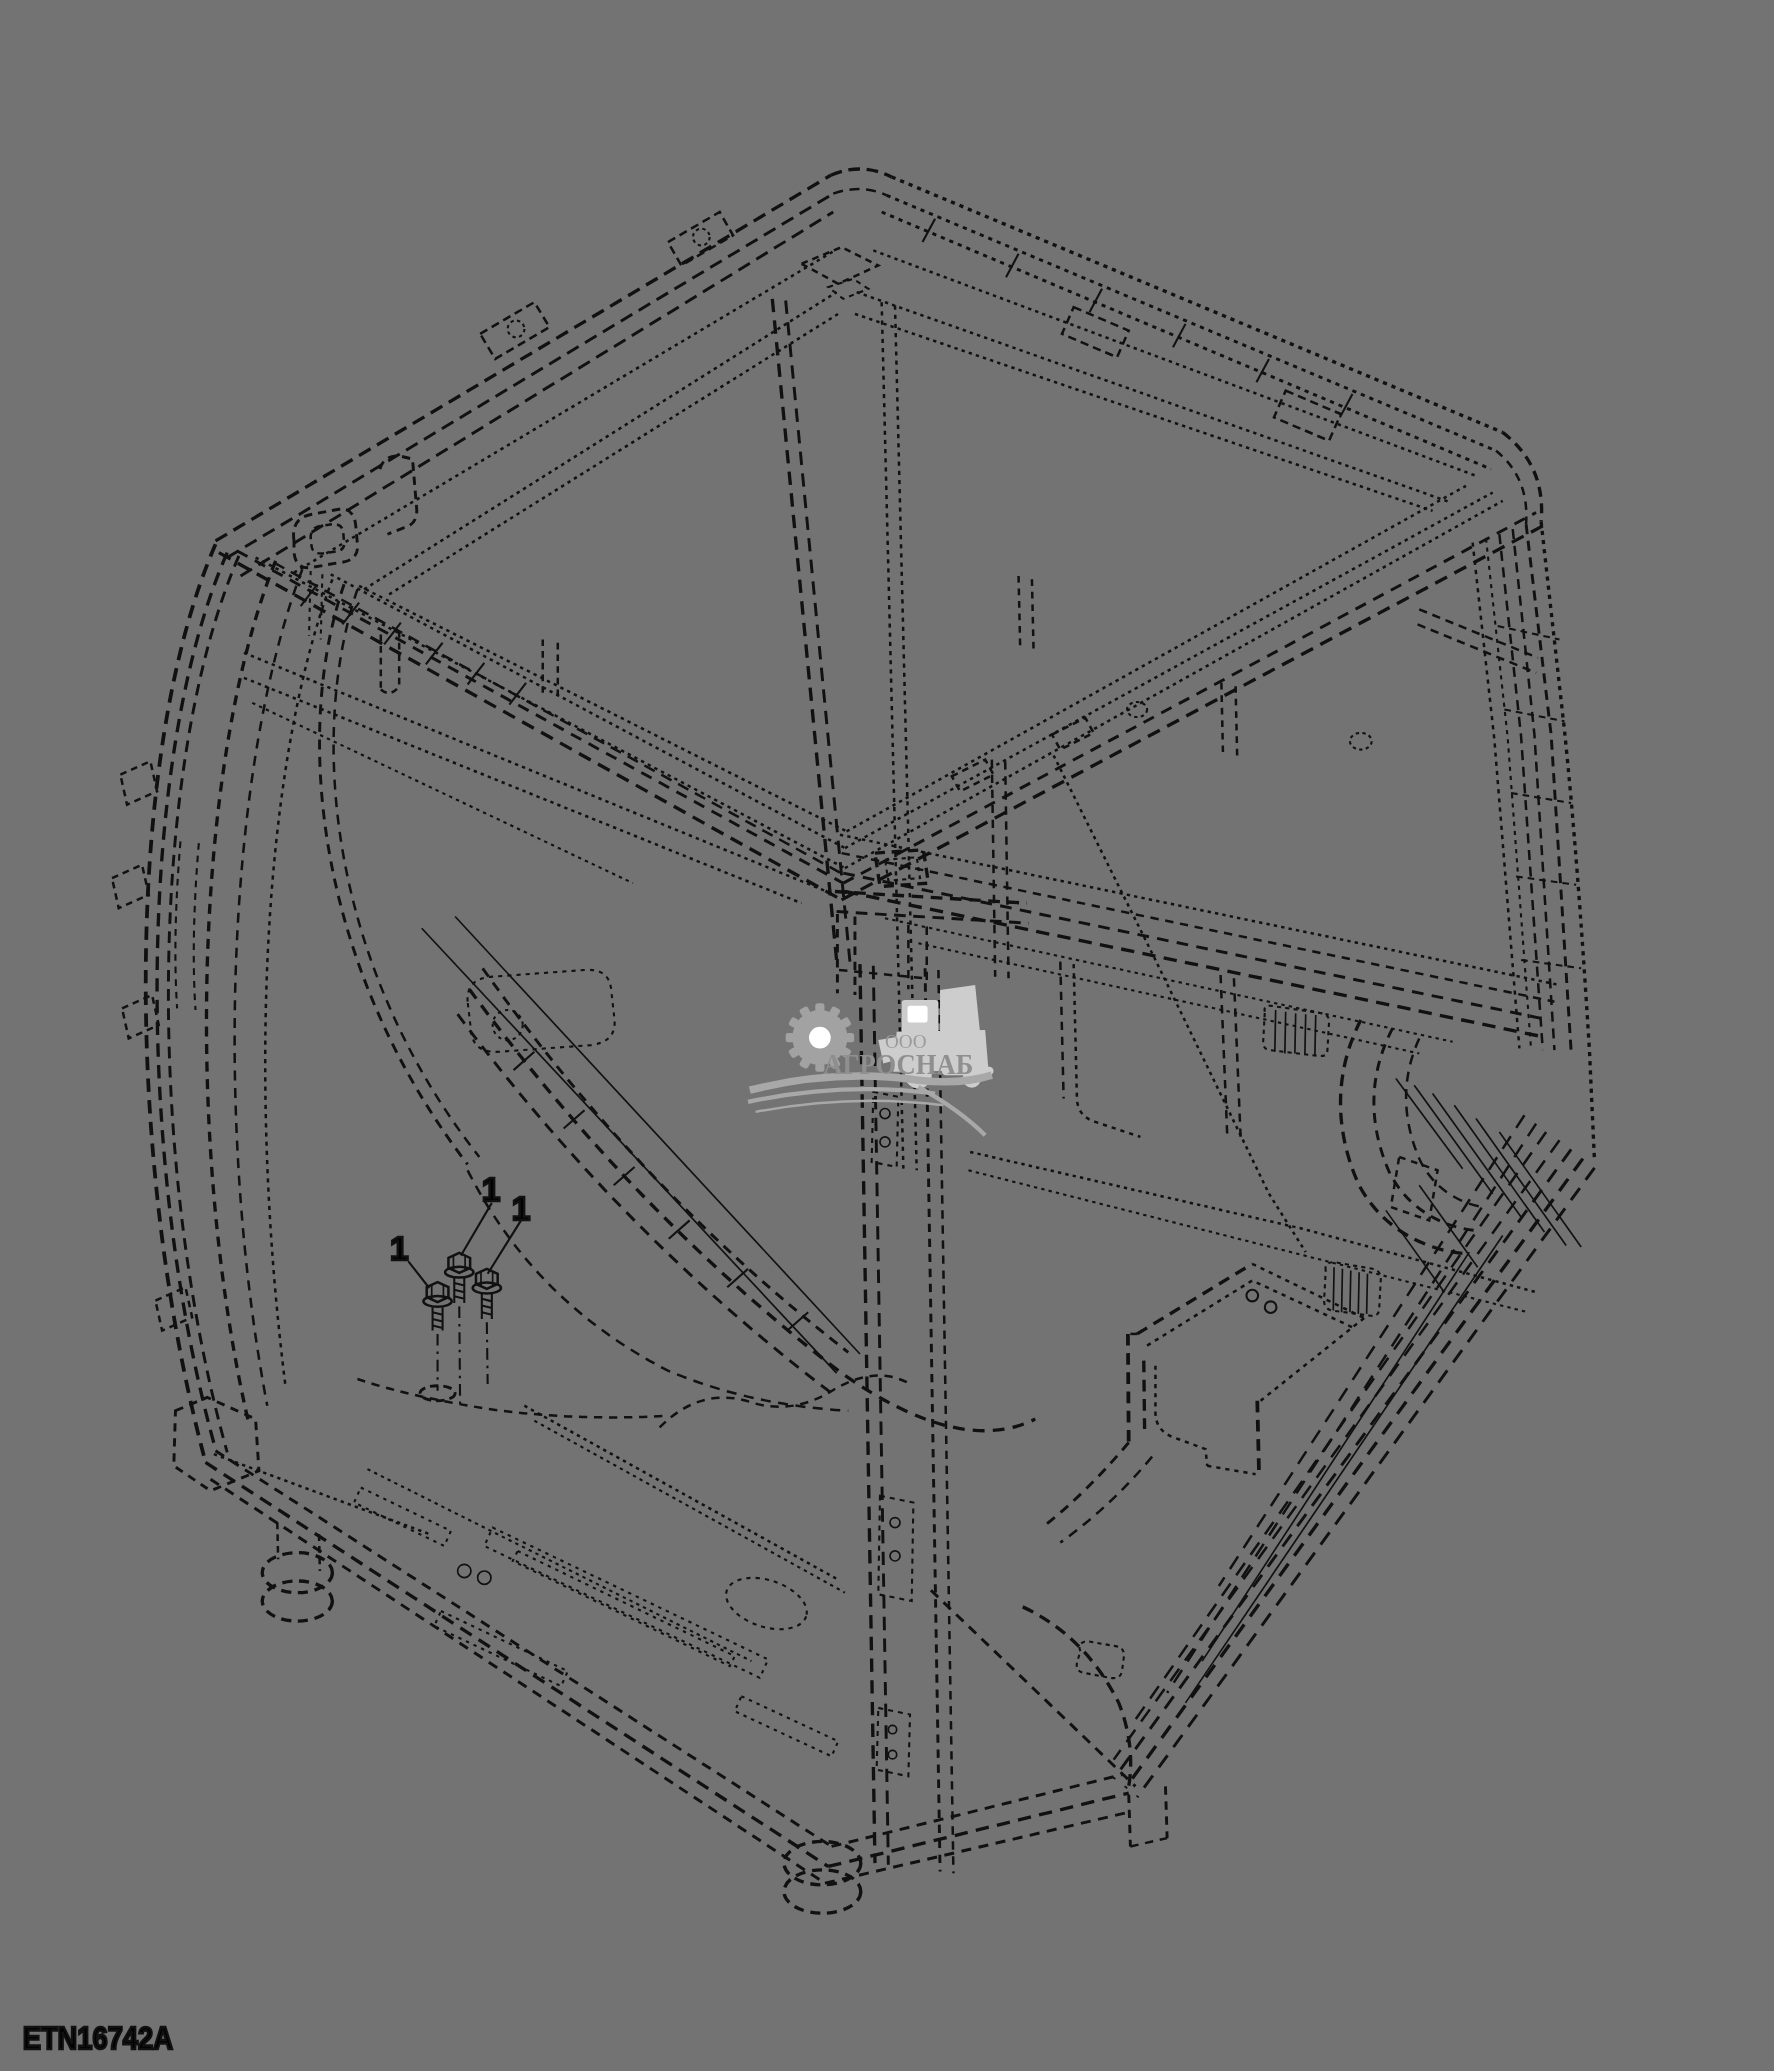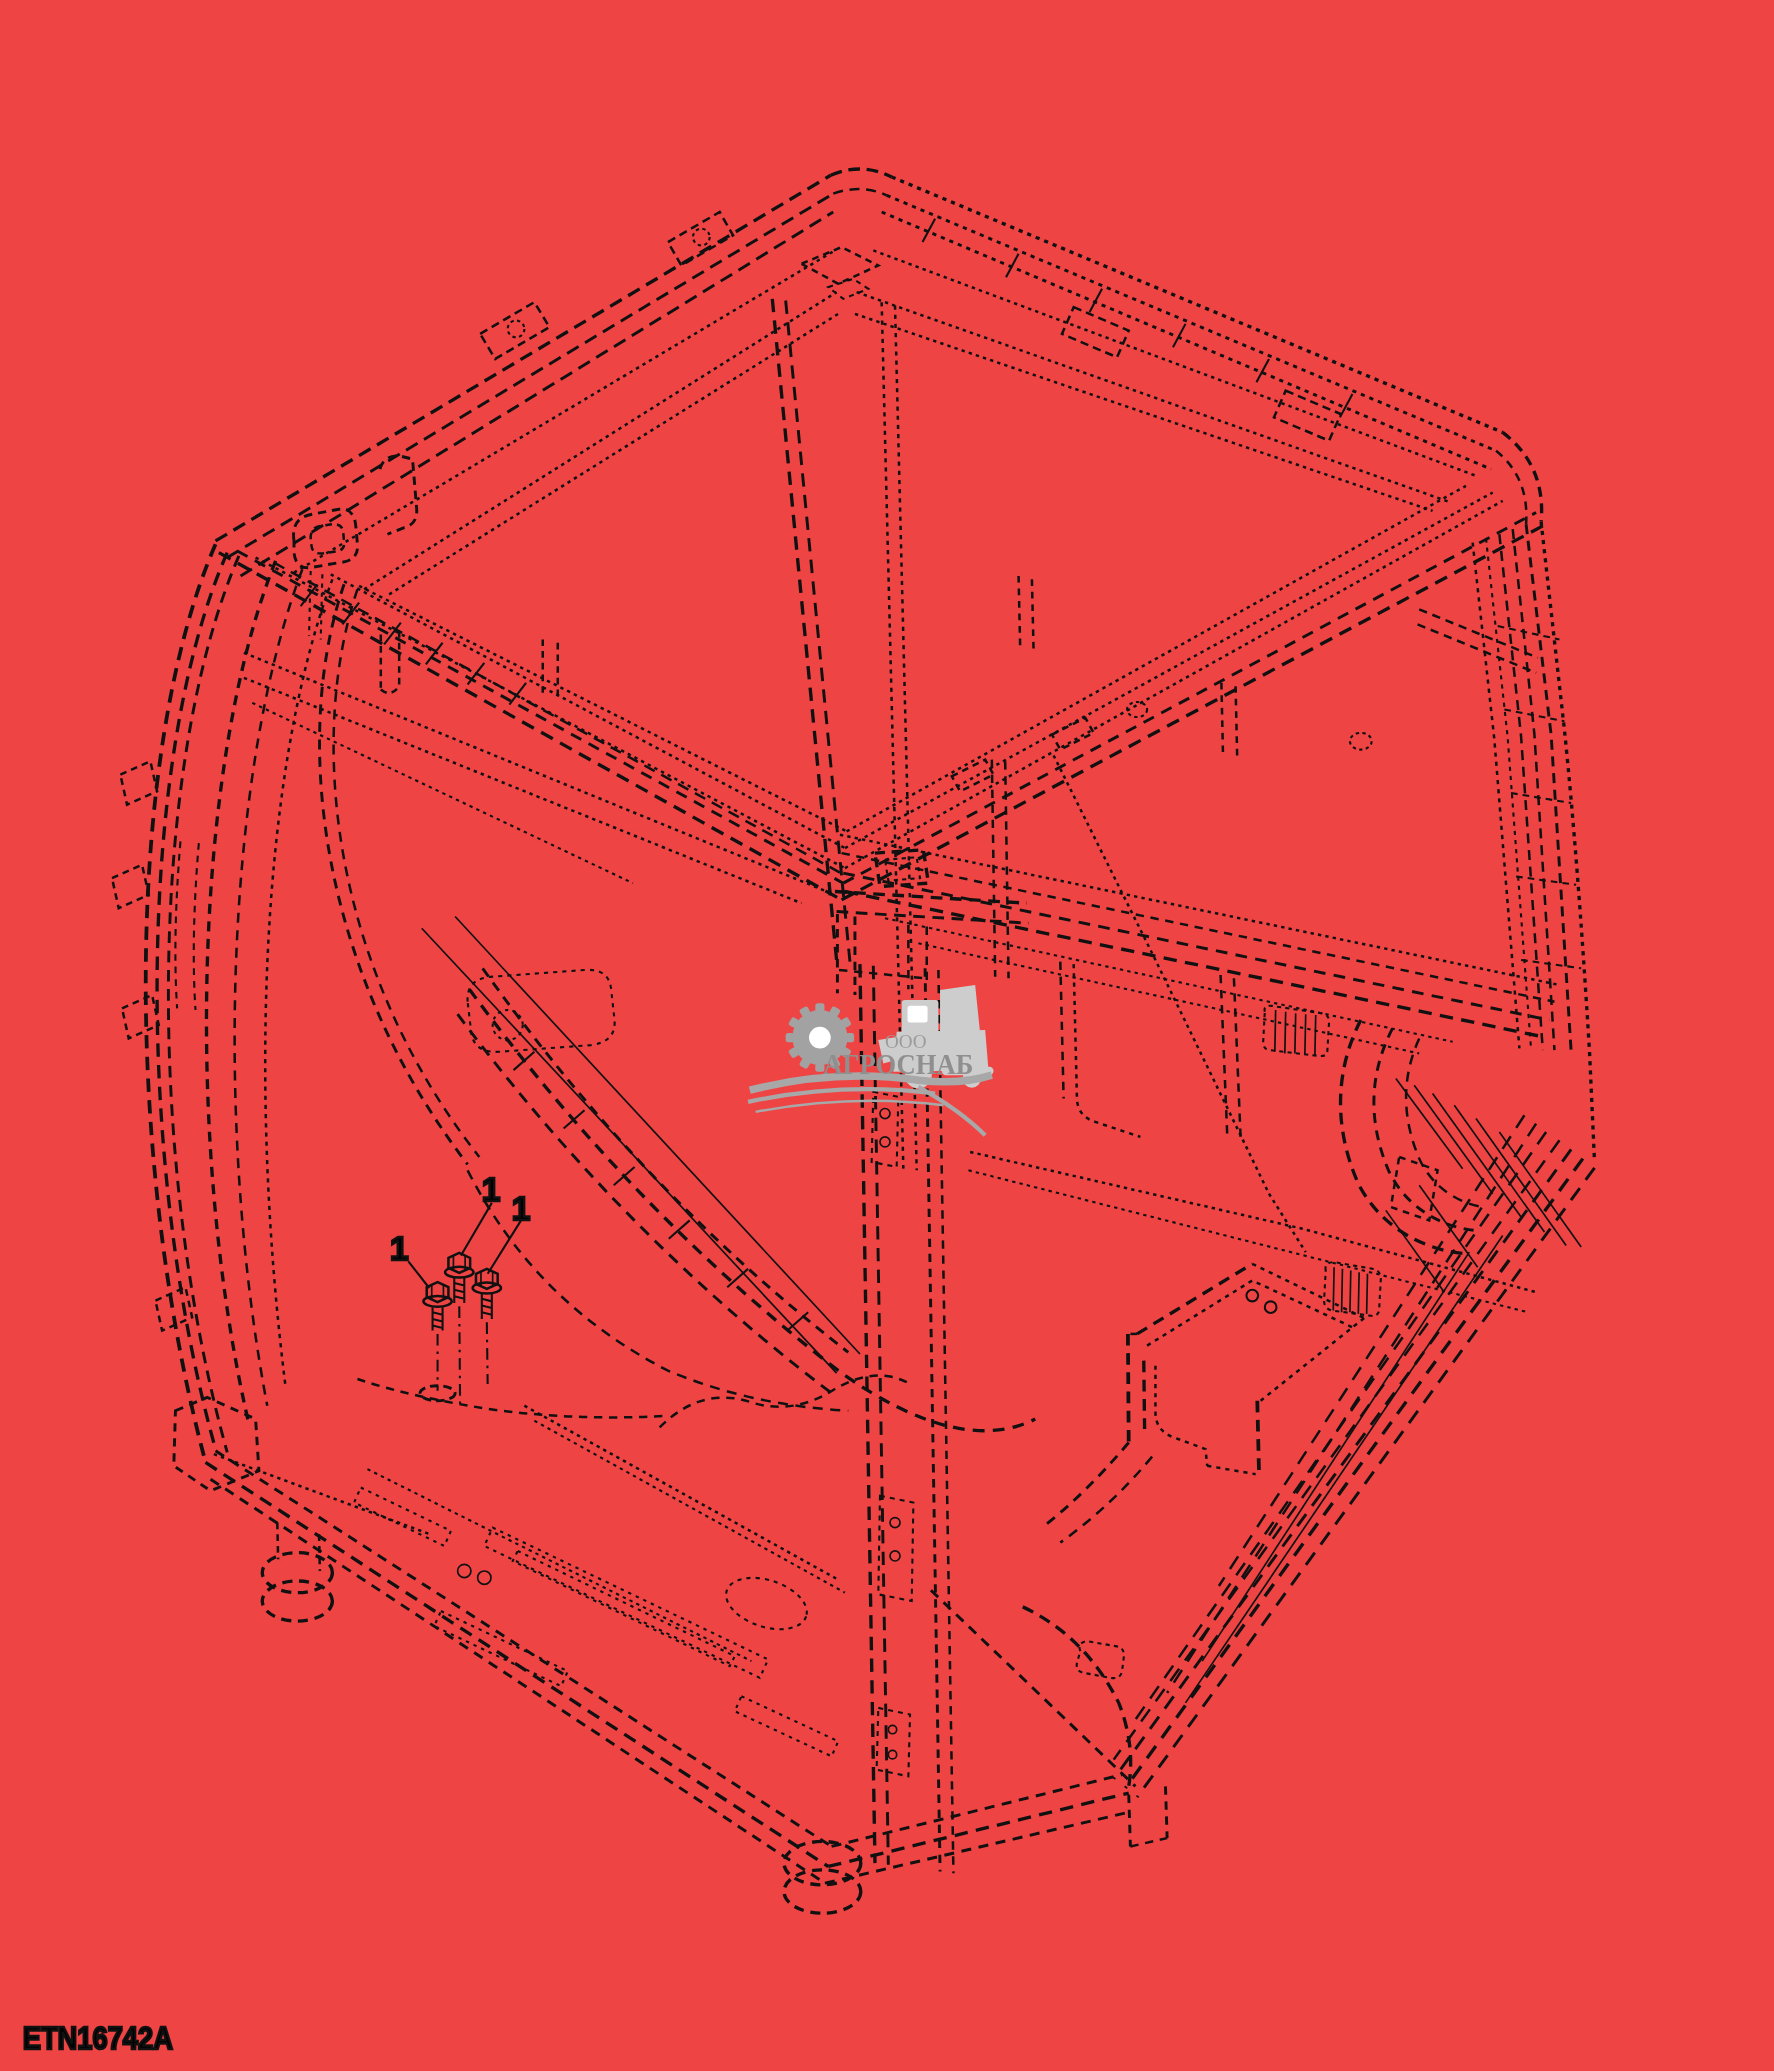--- a/index.html
+++ b/index.html
@@ -1,16 +1,16 @@
 <!DOCTYPE html>
 <html style="font-size:13.4px"><head>
 <meta charset="utf-8">
 <style>
 html,body{margin:0;padding:0;background:#ffffff;}
-#page{width:1775px;height:2071px;position:relative;background:#ef4444;font-family:"Liberation Sans",sans-serif;}
+#page{width:1775px;height:2071px;position:relative;background:#737373;font-family:"Liberation Sans",sans-serif;}
 svg{position:absolute;left:0;top:0;}
 </style>
 </head>
 <body>
 <div id="page">
 
 <svg width="1775" height="2071" viewBox="0 0 2126 2481" fill="none" stroke="#111" stroke-width="3">
 <g id="drawing">
 
 <path d="M258,648 L995,210" stroke-dasharray="16 9" stroke-width="4"></path>

